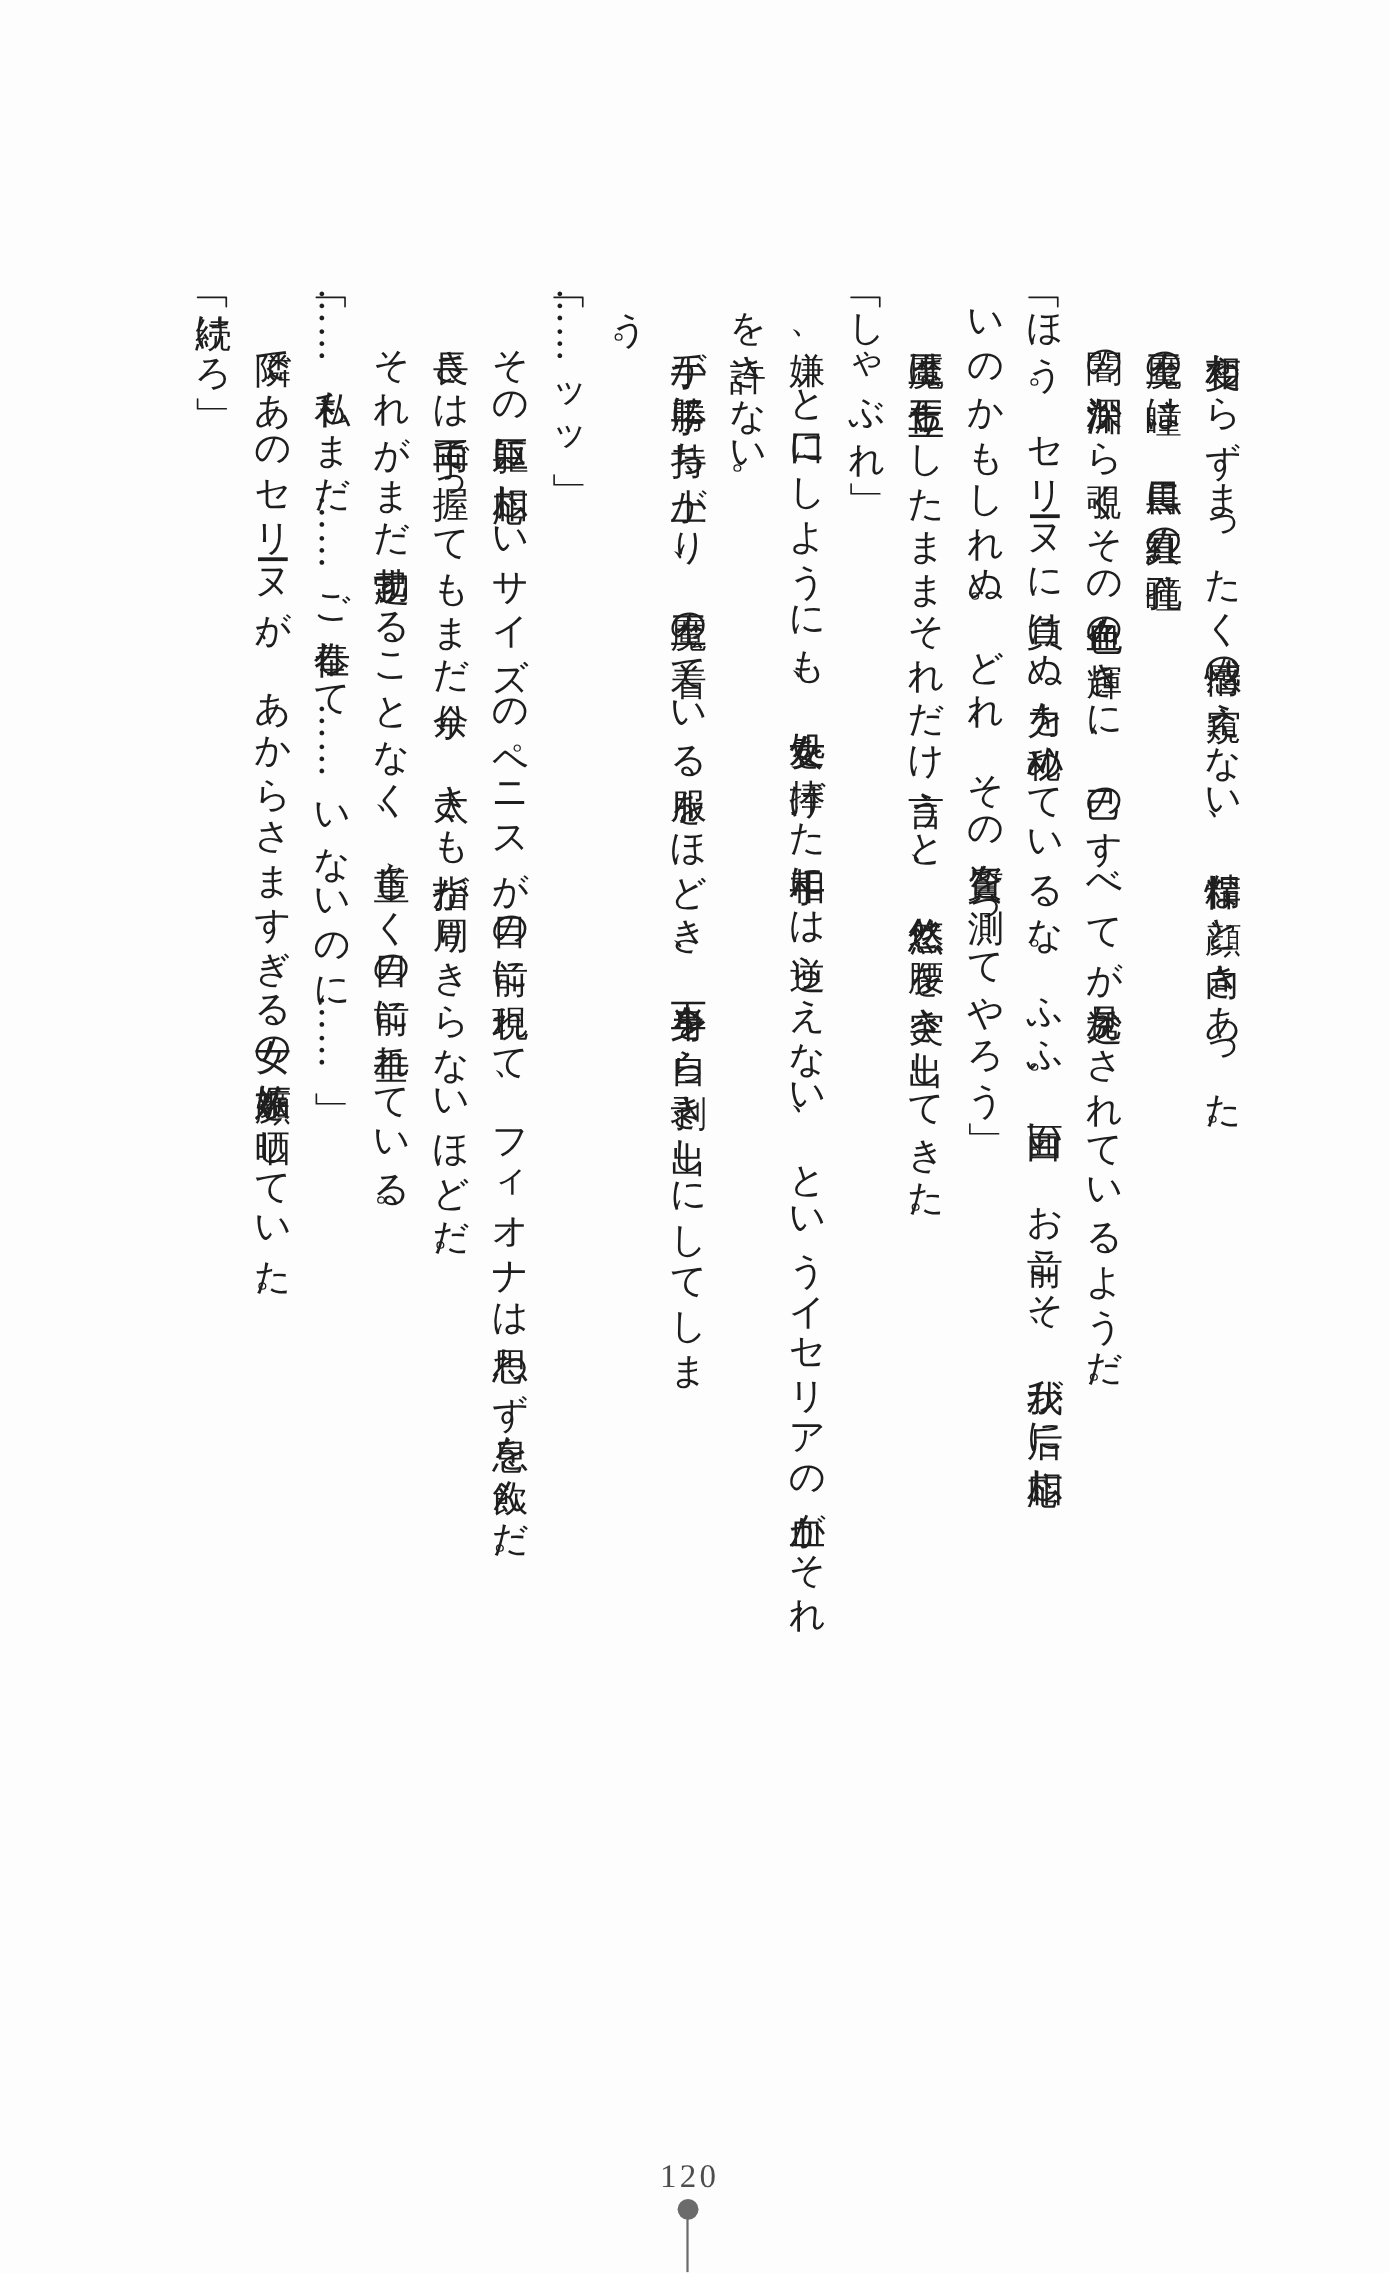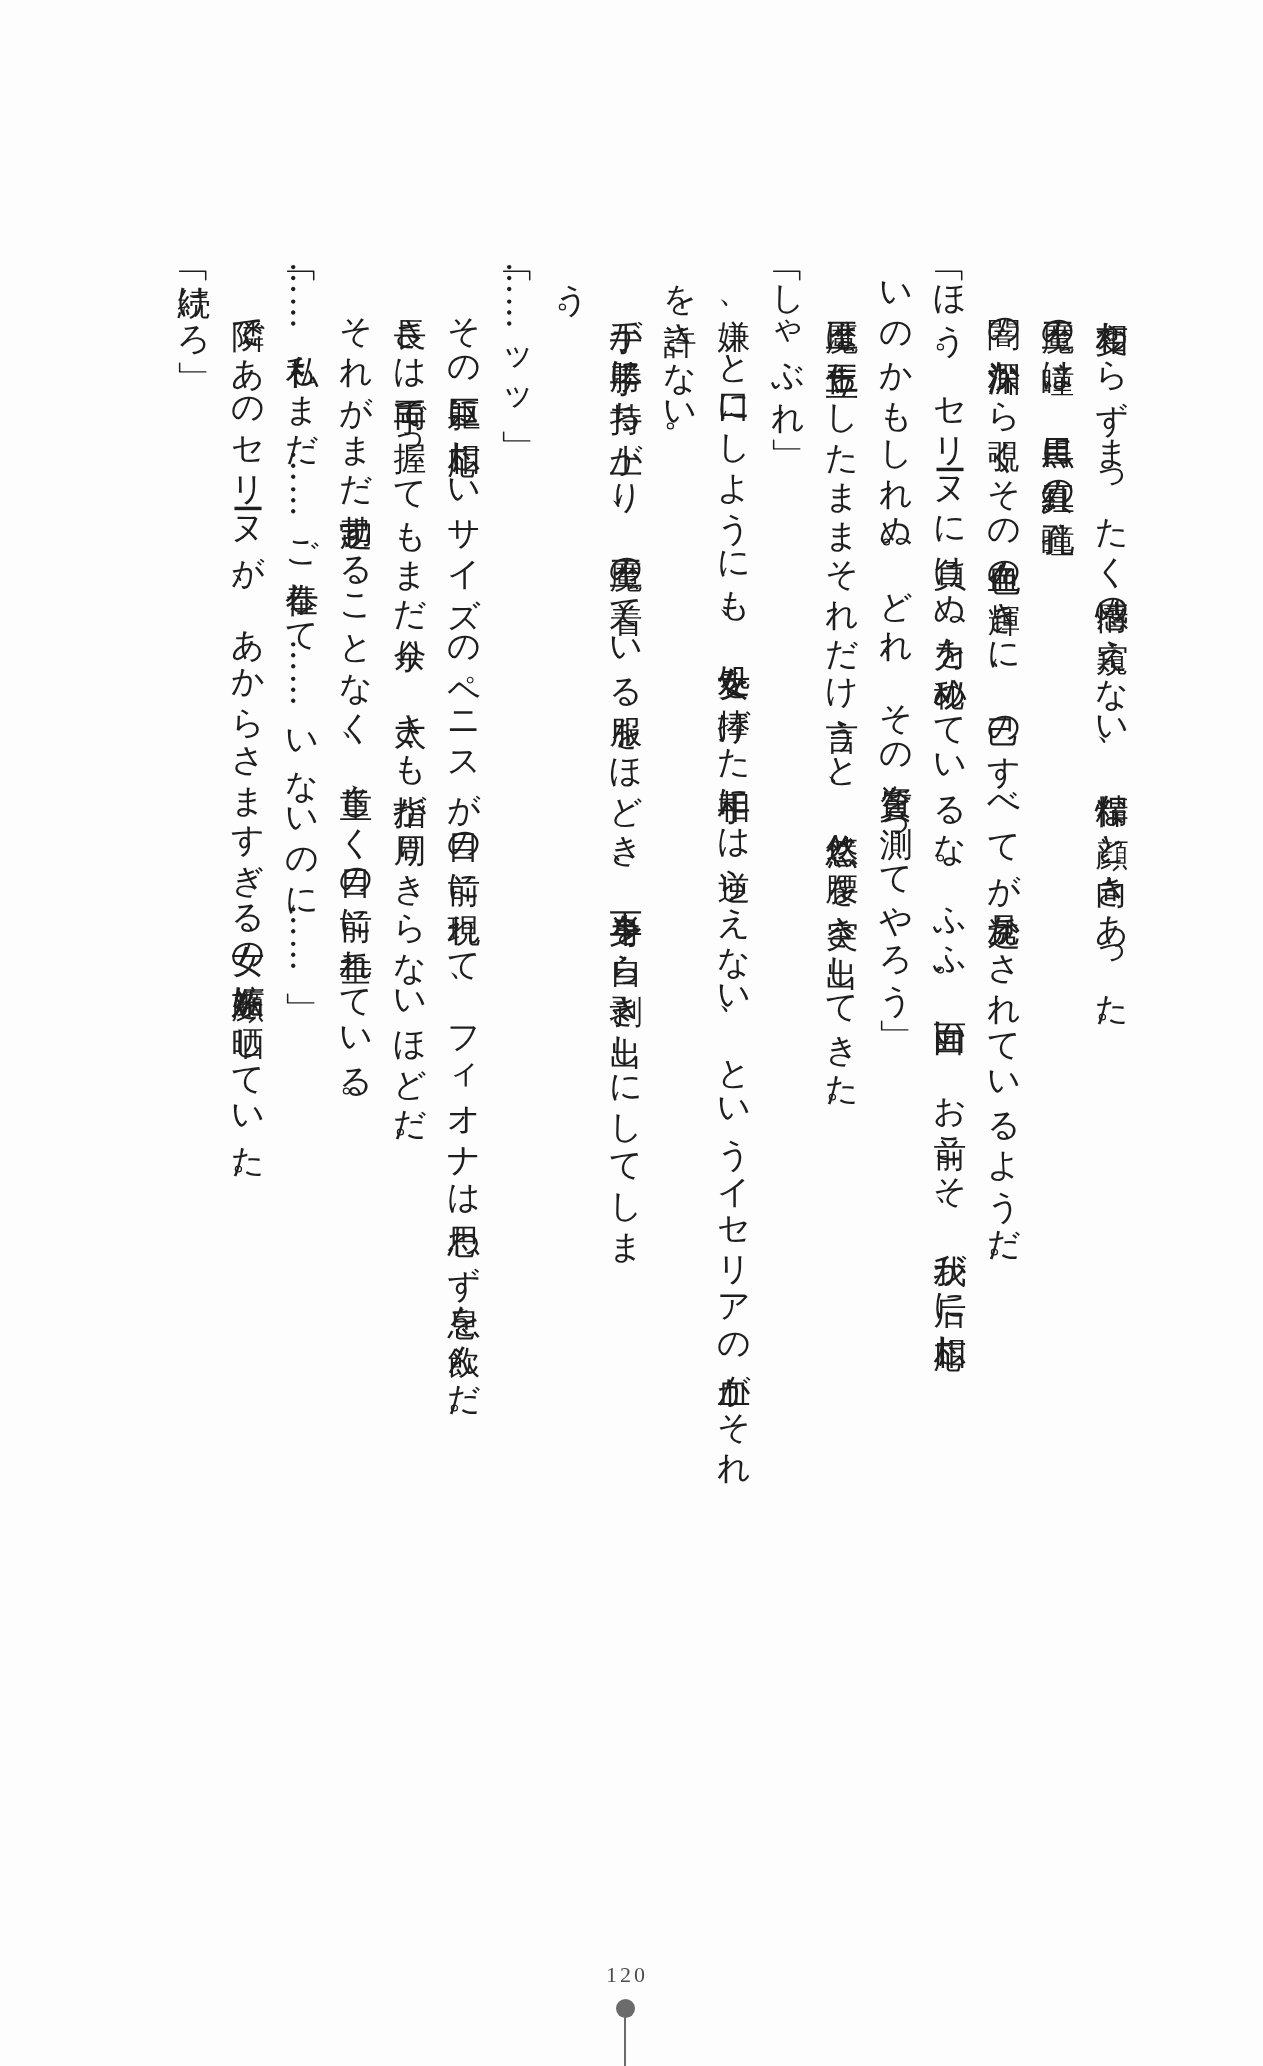--- a/index.html
+++ b/index.html
@@ -34,21 +34,21 @@
   .text-block p.line {
     margin: 0;
     padding: 0;
   }
   .folio-number {
     position: absolute;
     top: 1962px;
     left: 627px;
     transform: translateX(-50%);
     font-family: "Liberation Serif", "DejaVu Serif", serif;
-    font-size: 22px;
+    font-size: 30px;
     letter-spacing: 3px;
     color: var(--folio);
     white-space: nowrap;
   }
   .marker-dot {
     position: absolute;
     left: 616px;
     top: 1999px;
     width: 19px;
     height: 19px;

